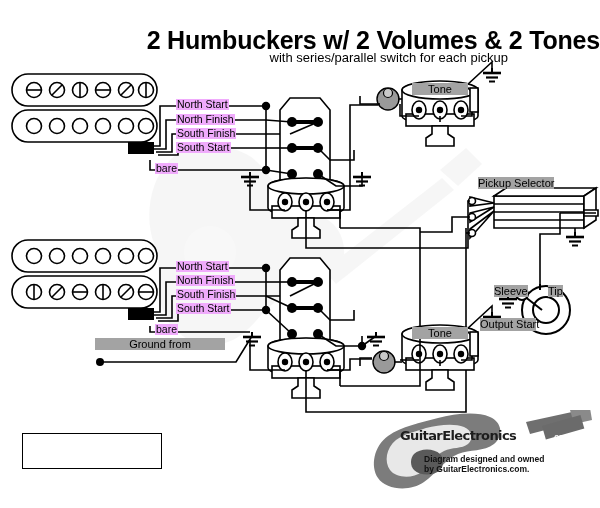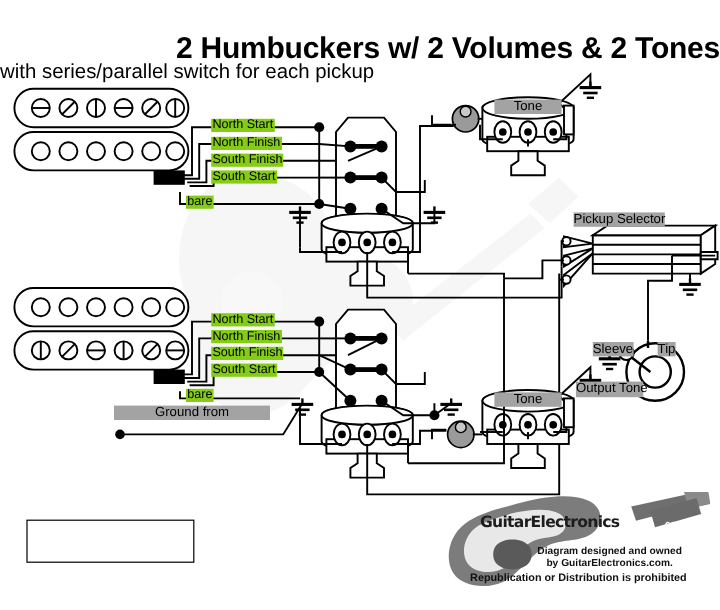--- a/index.html
+++ b/index.html
@@ -23,30 +23,30 @@
   
   #title {
     left: 0; top: 26px; width: 600px;
     text-align: right;
     font-size: 25px;
     font-weight: bold;
     letter-spacing: -0.2px;
   }
   #subtitle {
     left: 0; top: 50px; width: 508px;
-    text-align: left;
-    font-size: 17px;
+    text-align: right;
+    font-size: 13px;
   }
 
   
   .wirelabel {
     font-size: 10.5px;
     line-height: 11px;
     white-space: nowrap;
-    background: #84cc16;
+    background: #f0abfc;
     padding: 0 1px;
   }
 
   
   .complabel {
     font-size: 11px;
     white-space: nowrap;
     background: #a3a3a3;
     line-height: 12px;
   }
@@ -81,21 +81,21 @@
   }
   #logo-dotcom {
     left: 186px; top: 22px;
     font-size: 8px; font-weight: bold;
     color: #fff;
     white-space: nowrap;
   }
   #logo-line1 {
     left: 58px; top: 44px; width: 168px;
     font-size: 8.5px; font-weight: bold;
-    text-align: center; line-height: 10px;
+    text-align: left; line-height: 10px;
     color: #111;
   }
   #logo-line2 {
     left: 6px; top: 66px; width: 220px;
     font-size: 9px; font-weight: bold;
     text-align: center;
     color: #111;
     white-space: nowrap;
   }
 
@@ -432,21 +432,21 @@
   <div class="abs complabel c" style="left:95px; top:338px; width:130px;text-align:center;">Ground from</div>
 
   <div class="abs complabel c" style="left:412px; top:83px; width:56px;">Tone</div>
   <div class="abs complabel c" style="left:412px; top:327px; width:56px;">Tone</div>
 
   <div class="abs complabel" style="left:478px; top:177px;">Pickup Selector</div>
 
   <div class="abs complabel" style="left:494px; top:285px;">Sleeve</div>
   <div class="abs complabel" style="left:548px; top:285px;">Tip</div>
   <div class="abs complabel c" style="left:480px; top:318px; width:56px; line-height:13px;">
-    <span>Output Tone</span>
+    <span>Output Start</span>
   </div>
 
   <div class="abs" id="note-box"></div>
 
   <div class="abs" id="logo-wrap">
     <svg class="abs" style="left:0; top:0;" width="226" height="86" viewBox="0 0 226 86">
       <g>
         <path d="M22 26 C8 36,4 56,12 68 C20 80,44 82,58 72 C70 64,78 50,92 44
                  C104 39,118 42,128 34 C138 26,136 12,124 7 C110 1,88 4,72 8
                  C54 13,36 16,22 26 Z" fill="#7c7c7c"></path>
@@ -459,16 +459,15 @@
         <path d="M204 0 L224 -2 L226 10 L208 14 Z" fill="#8a8a8a"></path>
       </g>
       <rect x="176" y="16" width="40" height="14" transform="rotate(-16 176 16)" fill="#6b6b6b"></rect>
     </svg>
     <div class="abs" id="logo-word">GuitarElectronics</div>
     <div class="abs" id="logo-dotcom">.com</div>
     <div class="abs" id="logo-line1">
       <span>Diagram designed and owned</span><br>
       <span>by GuitarElectronics.com.</span>
     </div>
-    <div class="abs" id="logo-line2">Republication or Distribution is prohibited</div>
   </div>
 
 </div>
 
 </body></html>

